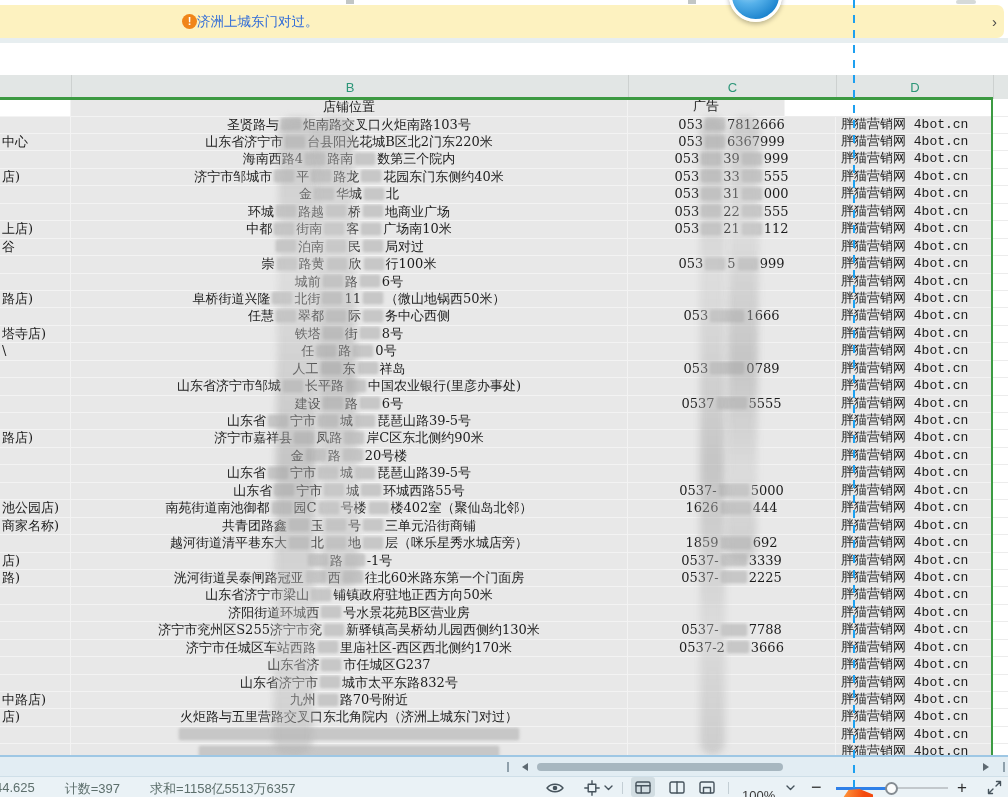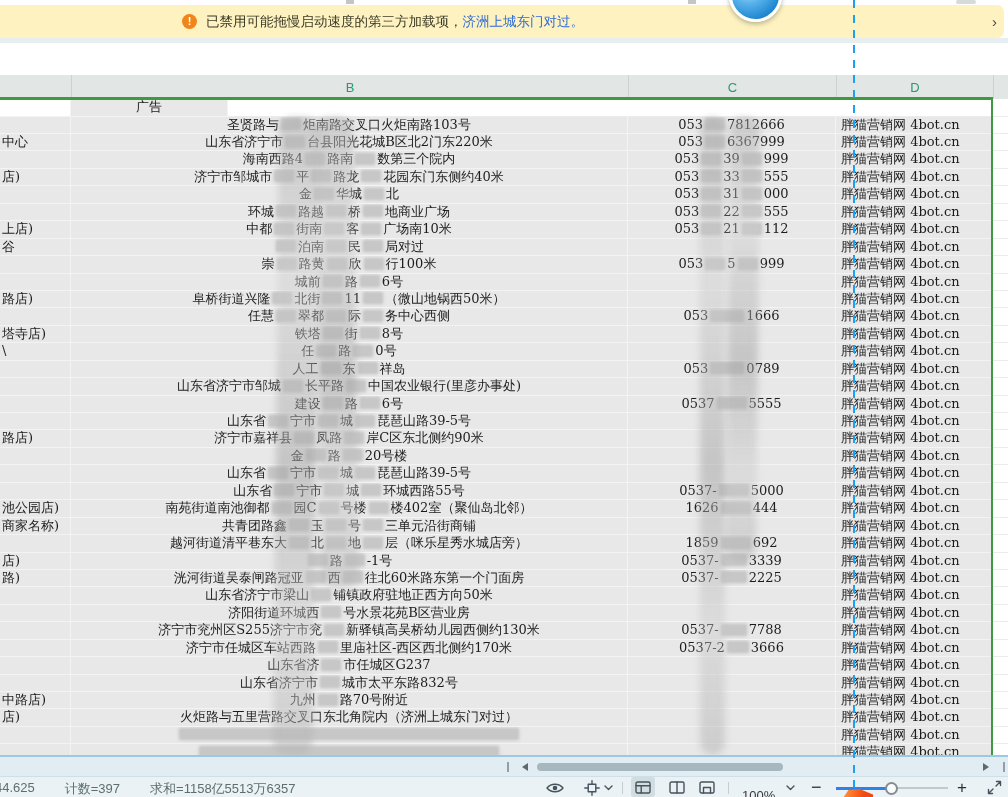--- a/index.html
+++ b/index.html
@@ -42,21 +42,21 @@
   
   .sheet{position:absolute;top:99px;left:0;right:0;height:656px;overflow:hidden;background:#fff;}
   .srow{display:flex;height:17.45px;}
   .hrow{height:17.6px;}
   .cell{box-sizing:border-box;flex:none;border-right:1px solid #f3f3f3;border-bottom:1px solid #f3f3f3;
     background:#e8e8e8;font-size:13px;line-height:16px;color:#1c1c1c;white-space:nowrap;overflow:hidden;
     font-family:"DejaVu Serif","Liberation Serif",serif;}
   .ca{width:71px;padding-left:2px;}
   .cb{width:557px;text-align:center;}
   .cc{width:208px;text-align:center;}
-  .cd{width:157px;padding-left:5px;}
+  .cd{width:157px;padding-left:5px;font-family:Liberation Mono, monospace;}
   .ce{flex:1 1 auto;background:#fff;border-right:none;border-bottom:1px solid #ececec;}
   .a1{background:#fff;}
   .hdc{text-align:center;padding-left:0;}
   .rx{display:inline-block;height:12px;border-radius:2px;background:#c7c7c7;box-shadow:0 0 3px #c9c9c9;
     filter:blur(1.1px);vertical-align:-1.5px;margin:0 2px;}
   .streak{position:absolute;pointer-events:none;filter:blur(3.5px);border-radius:14px;z-index:5;
     background:linear-gradient(180deg,rgba(172,172,172,.5),rgba(205,205,205,.42) 25%,rgba(163,163,163,.5) 55%,rgba(202,202,202,.42) 80%,rgba(178,178,178,.5));}
   .stB1{left:276px;top:18px;width:40px;height:638px;transform:rotate(.6deg);}
   .stB2{left:318px;top:18px;width:38px;height:470px;transform:rotate(-.8deg);}
   .stC1{left:700px;top:18px;width:25px;height:638px;}
@@ -107,41 +107,41 @@
 <div class="screen">
 
   <div class="top-strip">
     <i class="m1"></i>
     <i class="m2"></i>
     <i class="m3"></i>
   </div>
 
   <div class="notif">
     <span class="warn">!</span>
-    <span class="ntext">已禁用可能拖慢启动速度的第三方加载项，</span>
     <a class="nlink" href="#">济洲上城东门对过。</a>
     <span class="nchev">›</span>
   </div>
 
   <div class="sphere"></div>
 
   <div class="gapstrip"></div>
 
 
   <div class="chead">
     <div class="chseg segA"></div>
     <div class="chseg segB">B</div>
     <div class="chseg segC">C</div>
     <div class="chseg segD">D</div>
     <div class="chseg segE"></div>
   </div>
 
   <div class="sheet">
     <div class="srow hrow">
       <div class="cell ca a1"></div>
+      <div class="cell cb">店铺位置</div>
       <div class="cell cd hdc">广告</div>
       <div class="cell ce"></div>
     </div>
     <div>
         <div class="srow">
           <div class="cell ca"></div>
           <div class="cell cb">圣贤路与<span class="rx" style="width: 20px;"></span>炬南路交叉口火炬南路103号</div>
           <div class="cell cc">053<span class="rx" style="width: 20px;"></span>7812666</div>
           <div class="cell cd">胖猫营销网 4bot.cn</div>
           <div class="cell ce"></div>

